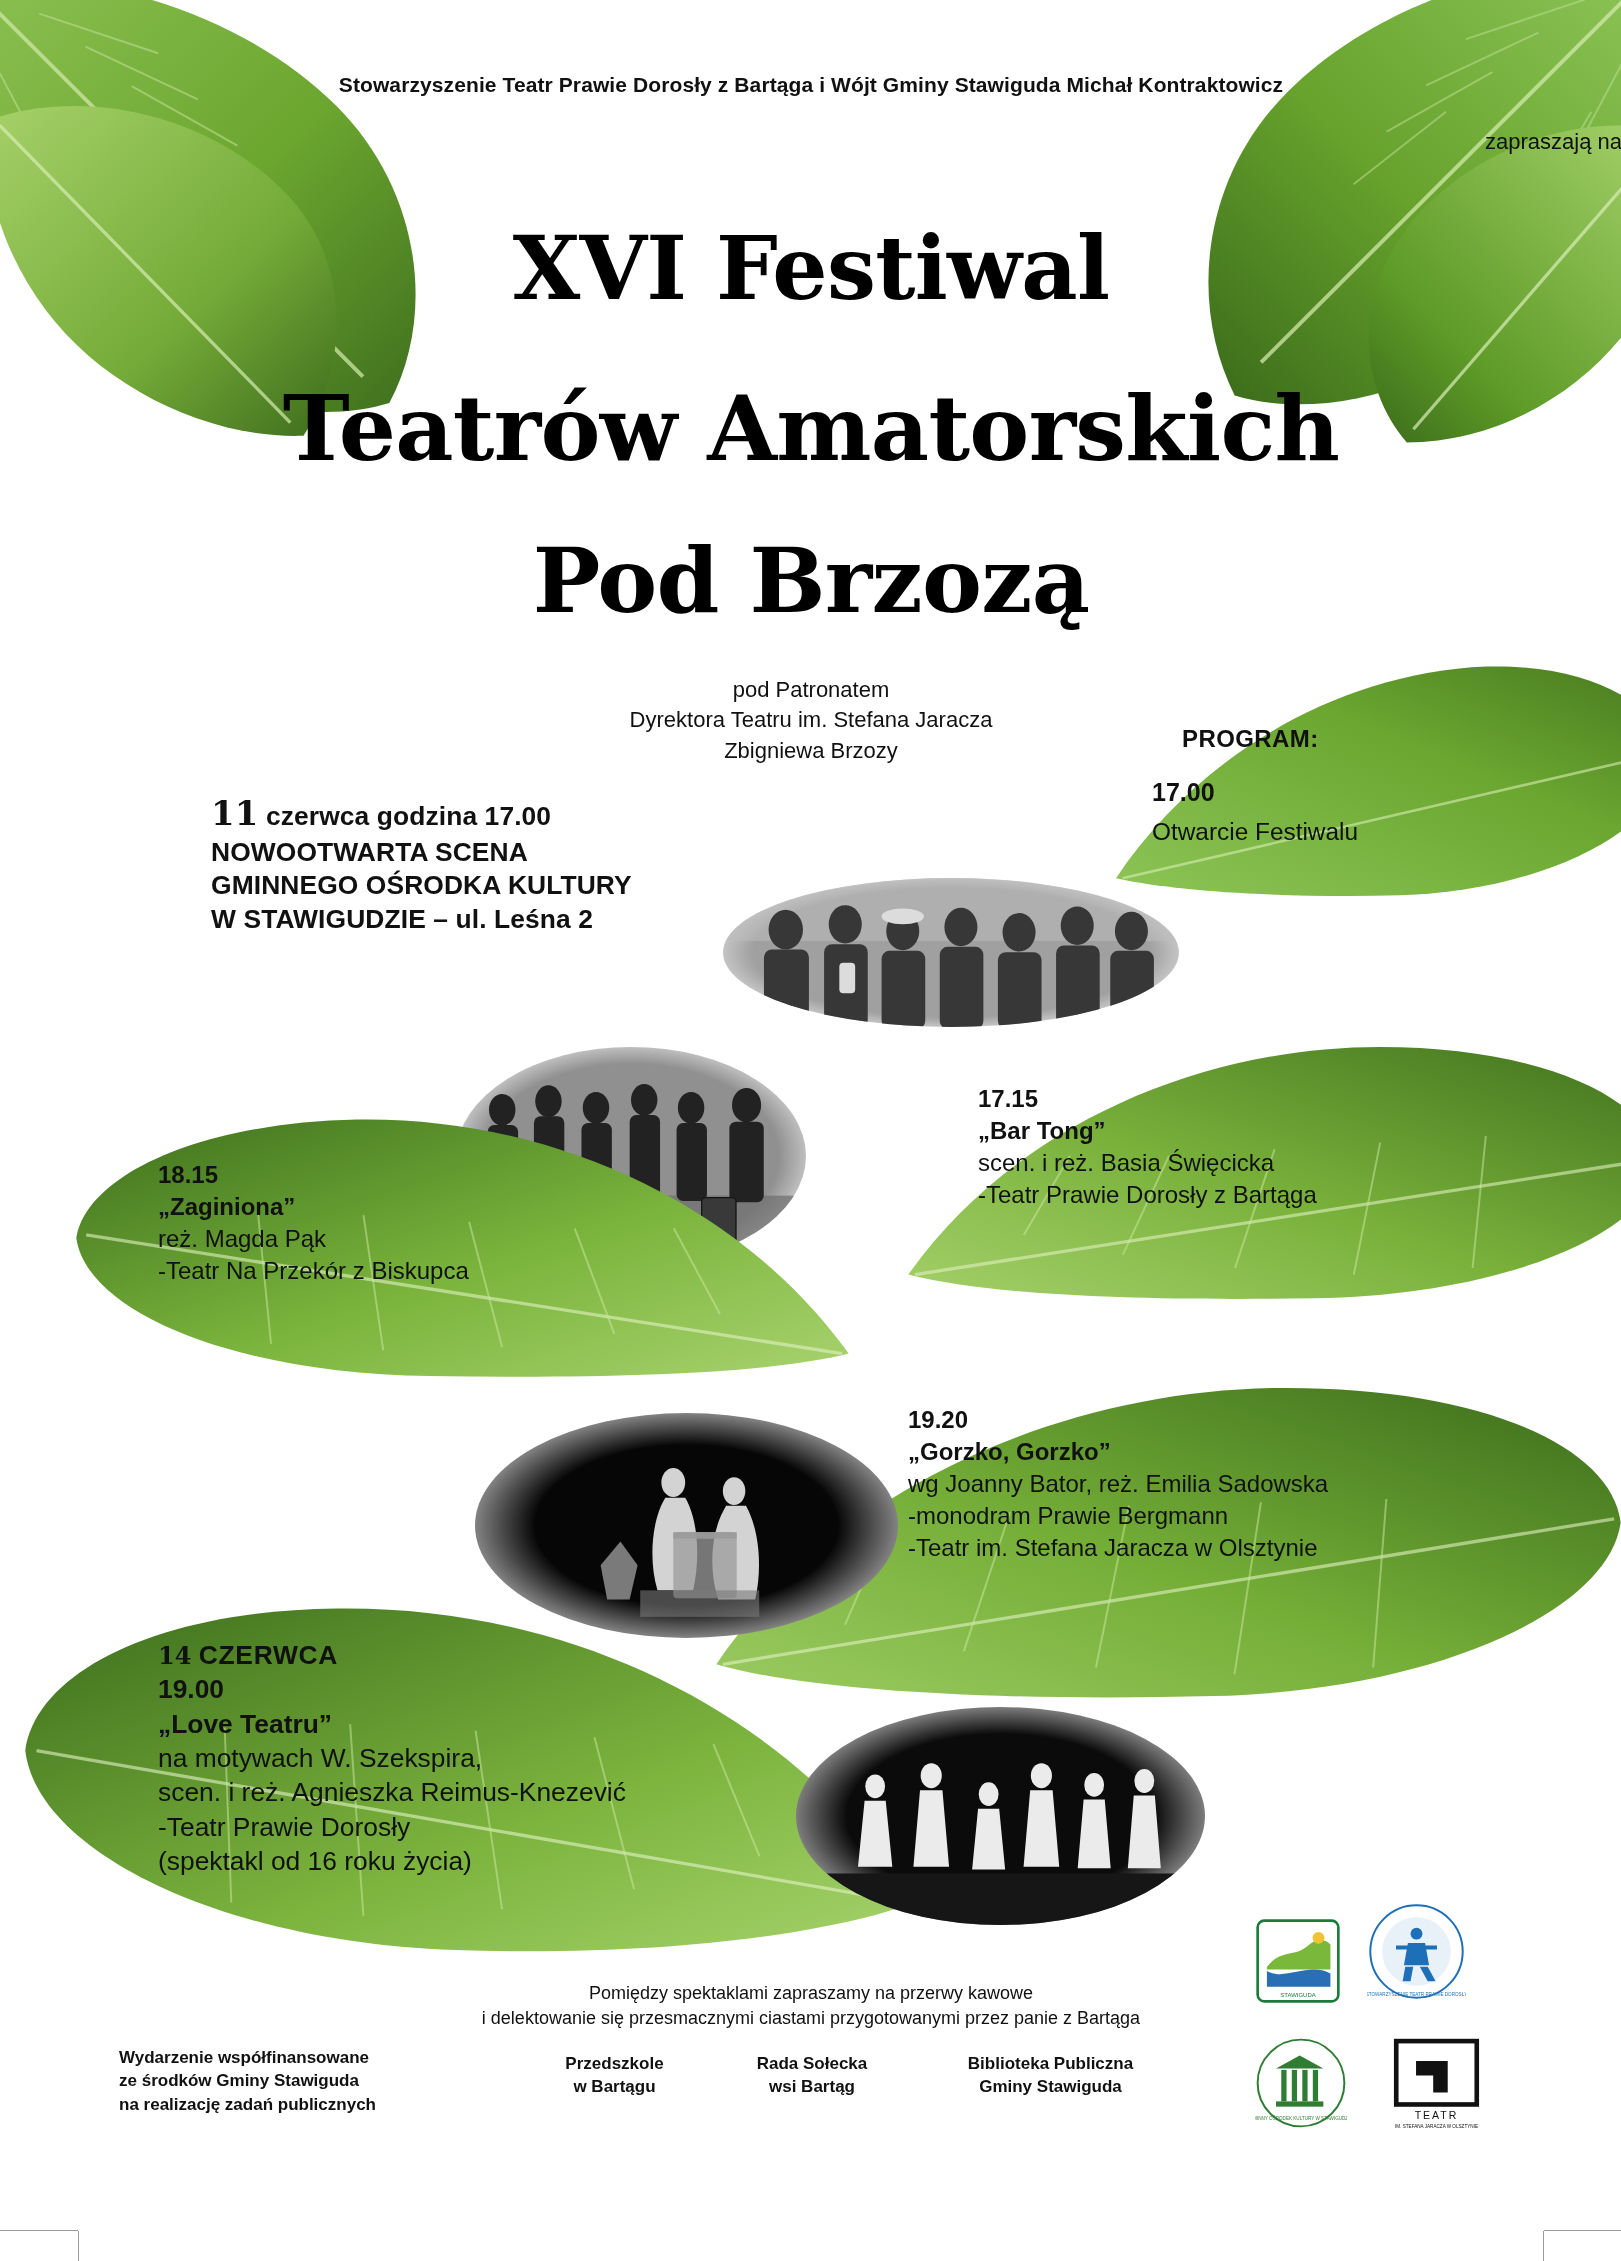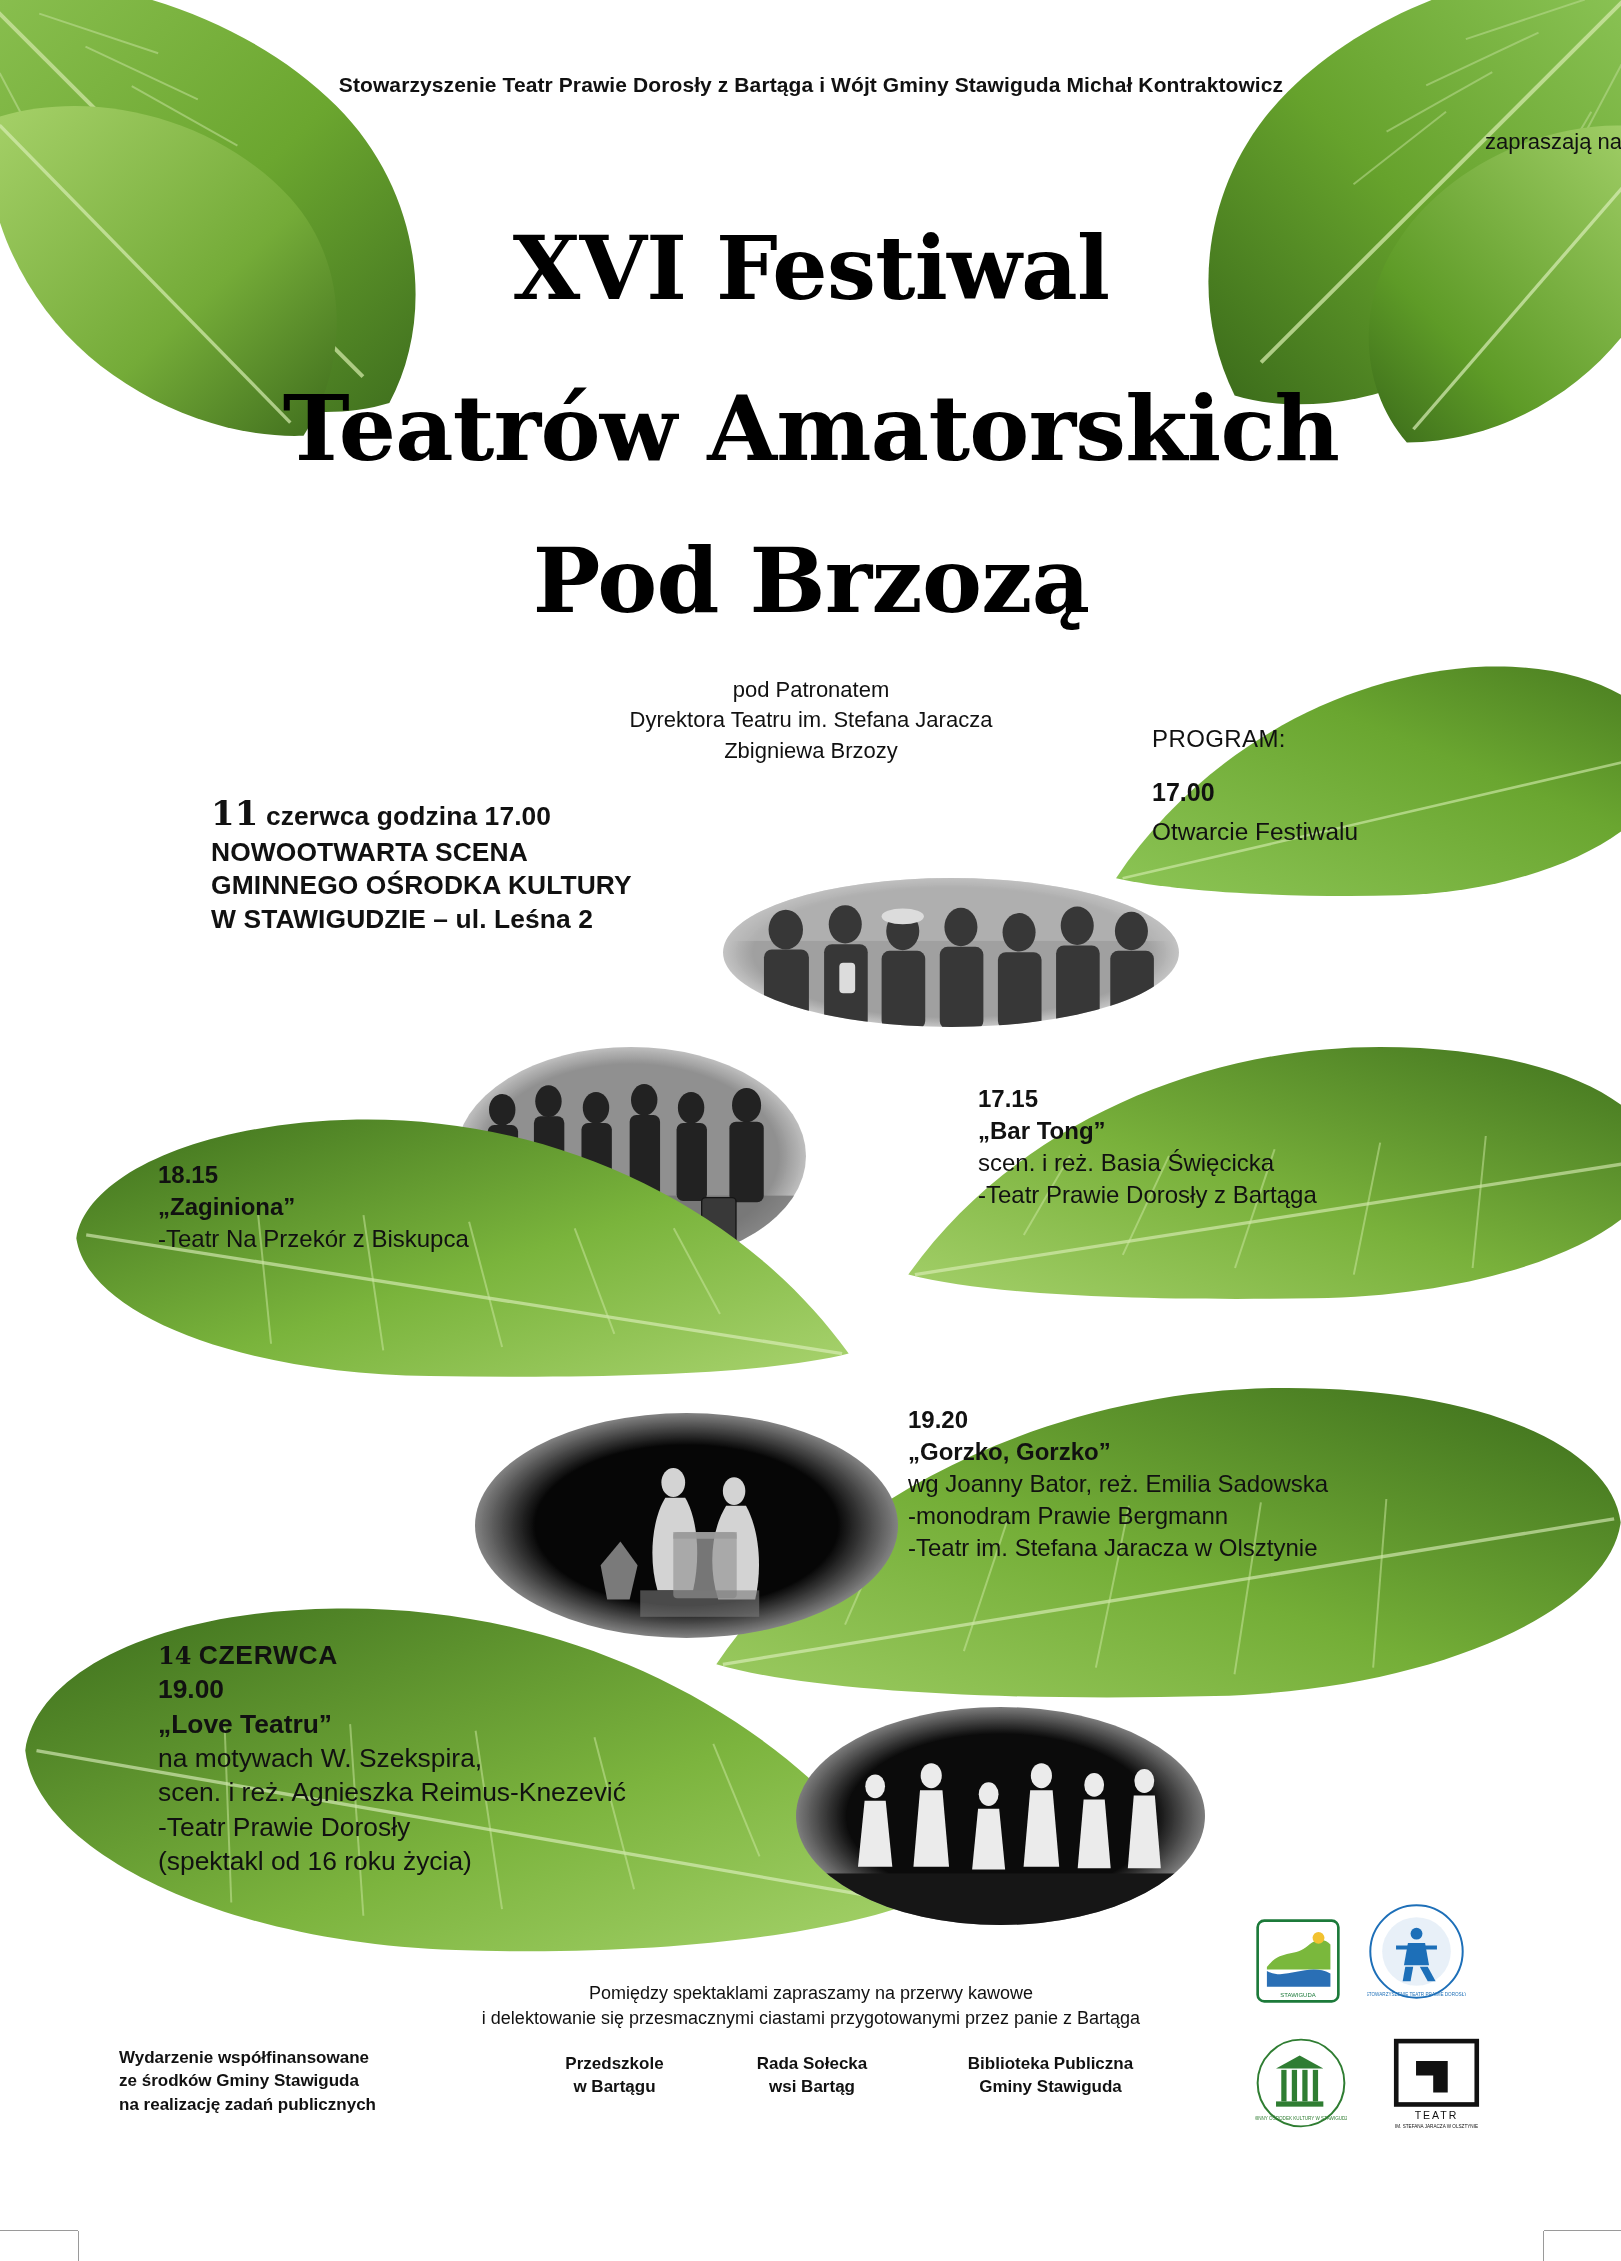--- a/index.html
+++ b/index.html
@@ -63,23 +63,24 @@
     position: absolute;
     left: 0; right: 0;
     text-align: center;
     font-size: 22px;
     line-height: 1.32;
     color: #111;
   }
 
   .program-head {
     position: absolute;
-    font-weight: normal;
+    font-weight: bold;
     font-size: 24px;
     letter-spacing: 0.4px;
+    margin-left: 30px;
   }
   .program-time {
     position: absolute;
     font-weight: bold;
     font-size: 25px;
   }
   .program-txt {
     position: absolute;
     font-size: 24.4px;
   }
@@ -389,20 +390,21 @@
         <path d="M650,370 L600,180"></path>
           <path d="M470,375 L440,170"></path>
         <path d="M300,365 L280,165"></path>
       </g>
     </svg>
   </div>
 
   <div class="entry" style="left:158px;top:1159px;width:542px;">
     <span class="time">18.15</span>
     <span class="name">„Zaginiona”</span>
+    <span class="det">reż. Magda Pąk</span>
     <span class="det">-Teatr Na Przekór z Biskupca</span>
   </div>
 
   <div class="leaf" style="left:713px;top:1380px;width:911px;height:324px;">
     <svg viewBox="0 0 1380 490" preserveAspectRatio="none">
       <defs>
         <linearGradient id="lg8" x1="0" y1="1" x2="1" y2="0">
           <stop offset="0%" stop-color="#9ccb62"></stop>
           <stop offset="45%" stop-color="#74ae37"></stop>
           <stop offset="100%" stop-color="#3b6c1b"></stop>

